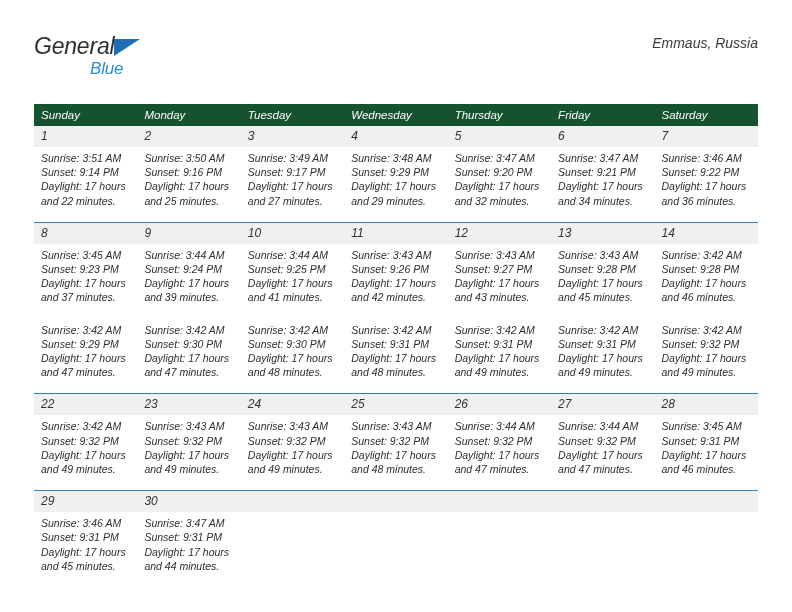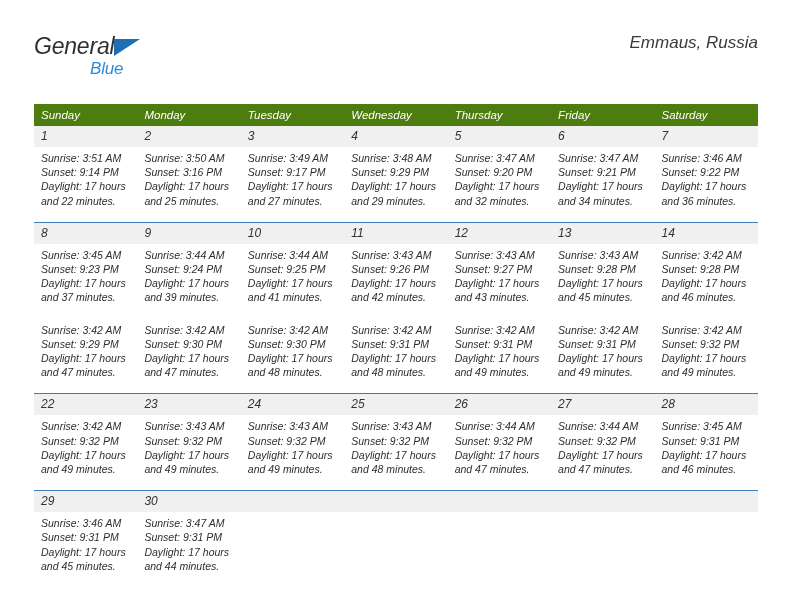--- a/index.html
+++ b/index.html
@@ -80,39 +80,39 @@
   }
   .cal-title {
     font-size: 26px;
     color: #2b2b2b;
     line-height: 32px;
     font-weight: normal;
     margin: 0;
     white-space: nowrap;
   }
   .cal-subtitle {
-    font-size: 17px;
+    font-size: 14px;
     color: #3a3a3a;
     line-height: 20px;
     margin: 5px 0 9px 0;
     white-space: nowrap;
   }
 
   
   .calendar {
     position: absolute;
     left: 34px;
     top: 104px;
     width: 724px;
     border-collapse: collapse;
     table-layout: fixed;
   }
 
   .calendar th {
-    background: #4d7c0f;
+    background: #14532d;
     color: #ffffff;
     font-size: 11.5px;
     font-weight: normal;
     text-align: left;
     padding: 5px 0 5px 7px;
     height: 20px;
     box-sizing: border-box;
   }
 
   .daynum-row > td {
@@ -206,21 +206,21 @@
         <td>7</td>
       </tr>
       <tr class="detail-row">
         <td>
           <span class="detail-line">Sunrise: 3:51 AM</span>
           <span class="detail-line">Sunset: 9:14 PM</span>
           <span class="detail-daylight">Daylight: 17 hours and 22 minutes.</span>
         </td>
         <td>
           <span class="detail-line">Sunrise: 3:50 AM</span>
-          <span class="detail-line">Sunset: 3:16 PM</span>
+          <span class="detail-line">Sunset: 9:16 PM</span>
           <span class="detail-daylight">Daylight: 17 hours and 25 minutes.</span>
         </td>
         <td>
           <span class="detail-line">Sunrise: 3:49 AM</span>
           <span class="detail-line">Sunset: 9:17 PM</span>
           <span class="detail-daylight">Daylight: 17 hours and 27 minutes.</span>
         </td>
         <td>
           <span class="detail-line">Sunrise: 3:48 AM</span>
           <span class="detail-line">Sunset: 9:29 PM</span>

